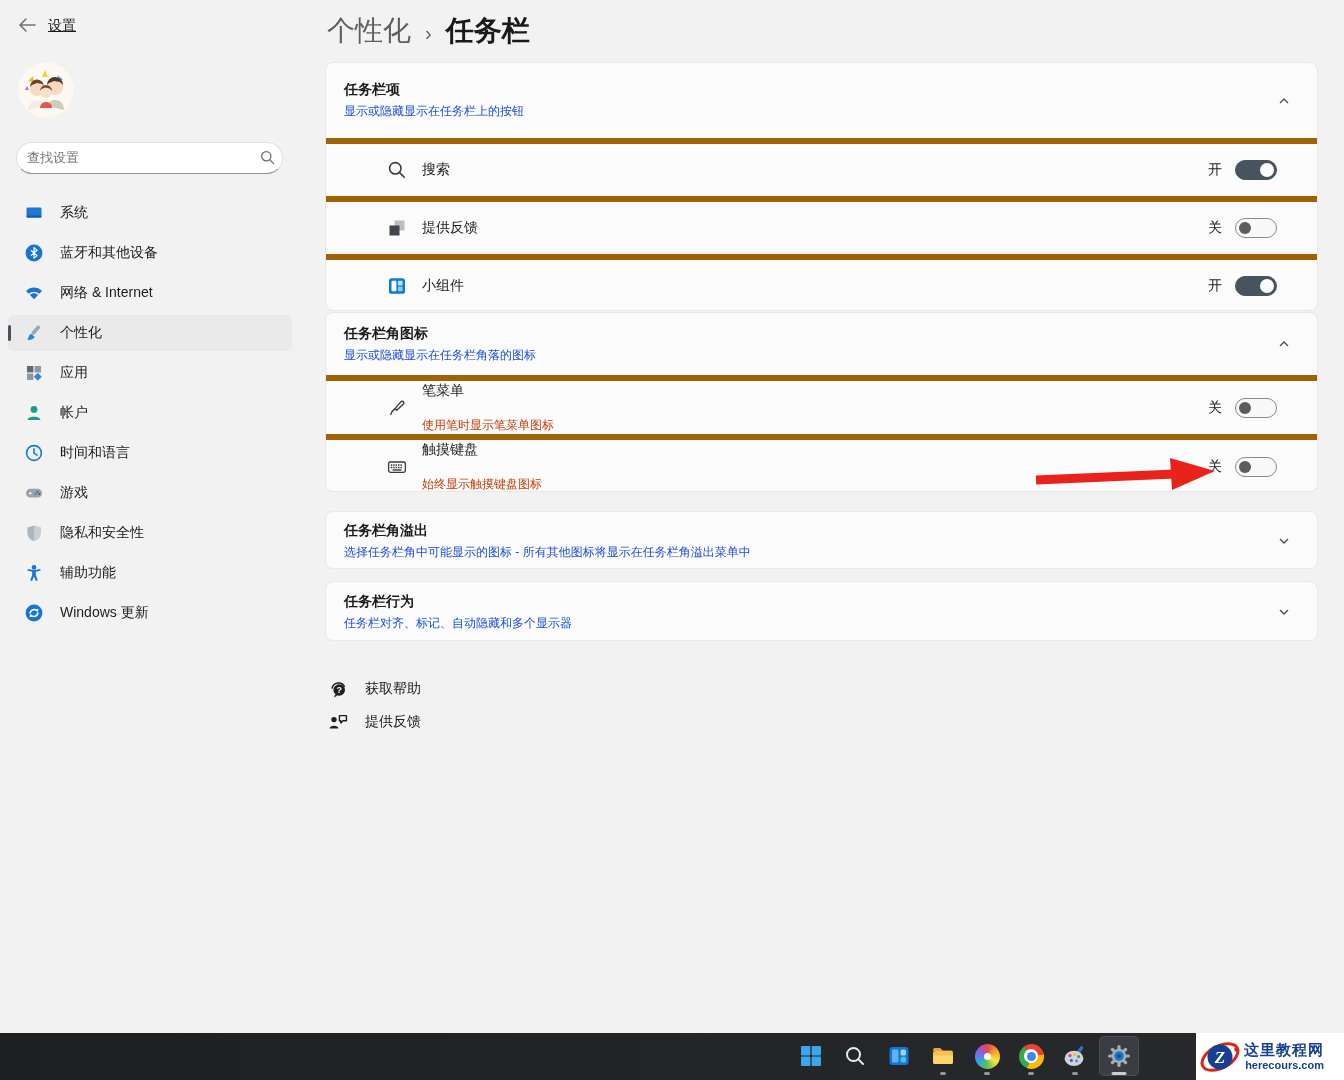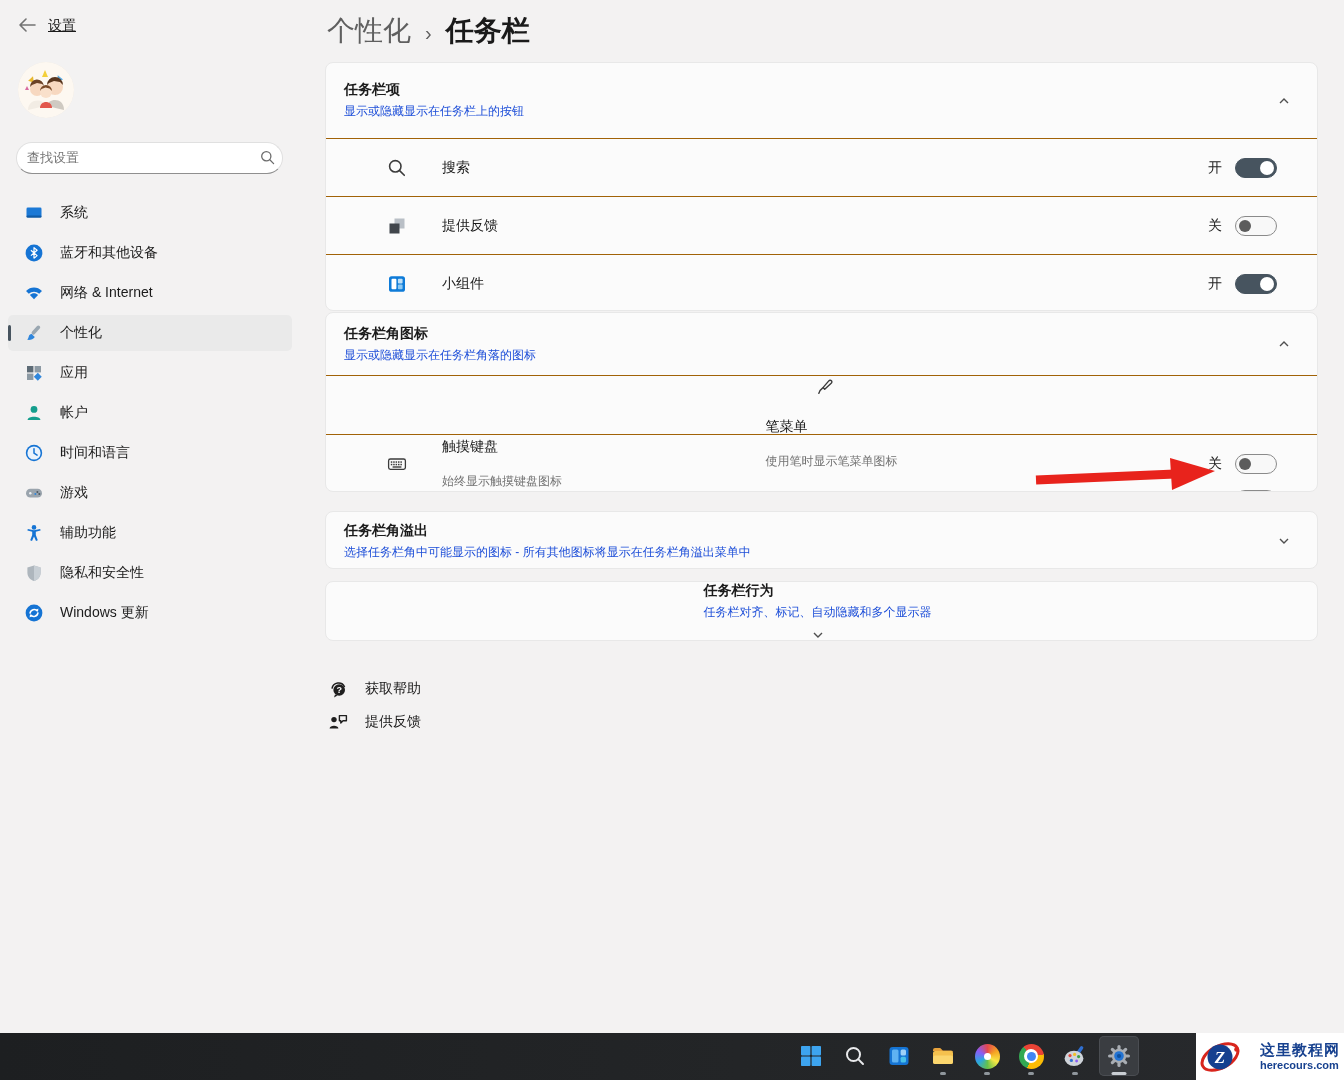--- a/index.html
+++ b/index.html
@@ -32,24 +32,24 @@
   .crumb-sep { color:#5f5f5f; font-size:20px; }
   .crumb-current { color:#1a1a1a; font-weight:600; }
 
   .card { position:absolute; left:0; width:993px; background:#fbfbfb; border:1px solid #e8e8e8; border-radius:8px; overflow:hidden; }
   .card-head { display:flex; align-items:center; padding:0 26px 0 18px; }
   .card-head .txt { flex:1; }
   .card-title { font-size:14px; font-weight:700; color:#1b1b1b; margin-bottom:4px; }
   .card-sub { font-size:12px; color:#1d4ed8; }
   .chev { flex:0 0 14px; }
 
-  .row { display:flex; align-items:center; padding:0 40px 0 60px; border-top:1px solid #a16207;gap:20px; }
+  .row { display:flex; align-items:center; padding:0 40px 0 60px; border-top:6px solid #a16207; }
   .row-ico { width:22px; height:22px; flex:0 0 22px; margin-right:14px; }
   .row-label { font-size:14px; color:#1b1b1b; }
-  .row-desc { font-size:12px; color:#737373; margin-top:17px; }
+  .row-desc { font-size:12px; color:#c2410c; margin-top:17px; }
   .row-right { margin-left:auto; display:flex; align-items:center; gap:13px; }
   .state-label { font-size:14px; color:#1b1b1b; }
 
   .toggle { position:relative; width:42px; height:20px; border:1px solid #8a8a8a; border-radius:11px; background:#f8f8f8; cursor:pointer; }
   .toggle .knob { position:absolute; left:3px; top:3px; width:12px; height:12px; border-radius:50%; background:#5c5c5c; }
   .toggle.on { background:#47545f; border-color:#47545f; }
   .toggle.on .knob { left:auto; right:2px; top:2px; width:14px; height:14px; background:#ffffff; }
 
   .links { position:absolute; left:2px; top:672px; }
   .help-link { display:flex; align-items:center; height:33px; cursor:pointer; }
@@ -67,21 +67,21 @@
   .tb-dot.wide { width:15px; background:#c9ced3; }
   .disc { width:25px; height:25px; border-radius:50%; position:relative; }
   .disc.pin { background:conic-gradient(#e5484d,#f5a524 60deg,#f7e644 120deg,#66c24a 180deg,#2aa7e0 240deg,#8a5cf6 300deg,#e5484d 360deg); }
   .disc.pin::after { content:""; position:absolute; left:9px; top:9px; width:7px; height:7px; border-radius:50%; background:#fff; }
   .disc.chrome { background:conic-gradient(from -40deg,#ea4335 0 120deg,#fbbc05 120deg 240deg,#34a853 240deg 360deg); }
   .disc.chrome::before { content:""; position:absolute; left:5.5px; top:5.5px; width:14px; height:14px; border-radius:50%; background:#fff; }
   .disc.chrome::after { content:""; position:absolute; left:8px; top:8px; width:9px; height:9px; border-radius:50%; background:#4285f4; }
 
   
   .watermark { position:absolute; right:0; top:1033px; width:148px; height:47px; background:#ffffff; display:flex; align-items:center; padding-left:3px; z-index:6; }
-  .wm-text { margin-left:19px; display:flex; flex-direction:column; line-height:1.1; }
+  .wm-text { margin-left:3px; display:flex; flex-direction:column; line-height:1.1;text-align:right; }
   .wm-title { font-size:15px; font-weight:700; color:#17418f; letter-spacing:1px; }
   .wm-domain { font-size:11px; font-weight:700; color:#17418f; margin-top:1px; }
 </style>
 </head>
 <body>
 
 <div class="screen">
 
   <div class="back-btn">
     <svg width="18" height="14" viewBox="0 0 18 14">
@@ -175,31 +175,31 @@
           <rect x="2" y="5.8" width="16" height="8.8" rx="4.4" fill="#9aa4ad"></rect>
           <circle cx="6.3" cy="10.2" r="1.2" fill="#eef1f4"></circle>
           <circle cx="13.4" cy="9" r="1" fill="#4e5a63"></circle>
           <circle cx="15.3" cy="11" r="1" fill="#4e5a63"></circle>
           <circle cx="11.4" cy="11" r="1" fill="#2f86dc"></circle>
         </svg>
       <span class="nav-label">游戏</span>
     </div>
     <div class="nav-item">
       <svg class="nav-ico" viewBox="0 0 20 20">
+          <path d="M10 2.4 L16.6 4.5 V9.4 C16.6 13.8 13.9 16.7 10 18.1 C6.1 16.7 3.4 13.8 3.4 9.4 V4.5 Z" fill="#aeb6bd"></path>
+          <path d="M10 2.4 L16.6 4.5 V9.4 C16.6 13.8 13.9 16.7 10 18.1 Z" fill="#c8cfd5"></path>
+        </svg>
+      <span class="nav-label">隐私和安全性</span>
+    </div>
+    <div class="nav-item">
+      <svg class="nav-ico" viewBox="0 0 20 20">
           <circle cx="10" cy="4.4" r="2.3" fill="#1574d4"></circle>
           <path d="M3.4 7.6 L8.2 8.8 L8.2 12 L6.2 17.2 L8 18 L10 13.4 L12 18 L13.8 17.2 L11.8 12 L11.8 8.8 L16.6 7.6 L16.2 6 L10 7.3 L3.8 6 Z" fill="#1574d4"></path>
         </svg>
       <span class="nav-label">辅助功能</span>
-    </div>
-    <div class="nav-item">
-      <svg class="nav-ico" viewBox="0 0 20 20">
-          <path d="M10 2.4 L16.6 4.5 V9.4 C16.6 13.8 13.9 16.7 10 18.1 C6.1 16.7 3.4 13.8 3.4 9.4 V4.5 Z" fill="#aeb6bd"></path>
-          <path d="M10 2.4 L16.6 4.5 V9.4 C16.6 13.8 13.9 16.7 10 18.1 Z" fill="#c8cfd5"></path>
-        </svg>
-      <span class="nav-label">隐私和安全性</span>
     </div>
     <div class="nav-item">
       <svg class="nav-ico" viewBox="0 0 20 20">
           <circle cx="10" cy="10" r="8.4" fill="#1574d4"></circle>
           <path d="M6 10.6 a4.2 4.2 0 0 1 7.6 -2.3 M14 9.4 a4.2 4.2 0 0 1 -7.6 2.3" fill="none" stroke="#fff" stroke-width="1.5"></path>
           <path d="M14.4 5.6 L14 8.6 L11.4 7.2 Z" fill="#fff"></path>
           <path d="M5.6 14.4 L6 11.4 L8.6 12.8 Z" fill="#fff"></path>
         </svg>
       <span class="nav-label">Windows 更新</span>
     </div>
@@ -269,21 +269,21 @@
     <div class="card" style="top:312px; height:180px;">
       <div class="card-head" style="height:62px;">
         <div class="txt">
           <div class="card-title">任务栏角图标</div>
           <div class="card-sub">显示或隐藏显示在任务栏角落的图标</div>
         </div>
         <svg class="chev" width="14" height="14" viewBox="0 0 14 14">
             <path d="M3 9 L7 5 L11 9" fill="none" stroke="#4f4f4f" stroke-width="1.4"></path>
           </svg>
       </div>
-      <div class="row" style="height:59px;flex-direction:column;">
+      <div class="row" style="height:59px;">
         <svg class="row-ico" viewBox="0 0 22 22">
             <path d="M4.8 17.4 C5.5 14.5 7.1 13 9 11.6 M9 11.6 L14.8 4.9 C15.5 4.1 16.7 4 17.4 4.7 C18.1 5.4 18 6.6 17.2 7.3 L10.7 13.3 M9 11.6 L10.7 13.3" fill="none" stroke="#3b3b3b" stroke-width="1.4" stroke-linecap="round"></path>
           </svg>
         <div>
           <div class="row-label">笔菜单</div>
           <div class="row-desc">使用笔时显示笔菜单图标</div>
         </div>
         <div class="row-right">
           <span class="state-label">关</span>
           <div class="toggle">
@@ -325,21 +325,21 @@
           <div class="card-title">任务栏角溢出</div>
           <div class="card-sub">选择任务栏角中可能显示的图标 - 所有其他图标将显示在任务栏角溢出菜单中</div>
         </div>
         <svg class="chev" width="14" height="14" viewBox="0 0 14 14">
             <path d="M3 5 L7 9 L11 5" fill="none" stroke="#4f4f4f" stroke-width="1.4"></path>
           </svg>
       </div>
     </div>
 
     <div class="card" style="top:581px; height:60px;">
-      <div class="card-head" style="height:60px;flex-direction:column;">
+      <div class="card-head" style="height:60px;">
         <div class="txt">
           <div class="card-title">任务栏行为</div>
           <div class="card-sub">任务栏对齐、标记、自动隐藏和多个显示器</div>
         </div>
         <svg class="chev" width="14" height="14" viewBox="0 0 14 14">
             <path d="M3 5 L7 9 L11 5" fill="none" stroke="#4f4f4f" stroke-width="1.4"></path>
           </svg>
       </div>
     </div>
 

